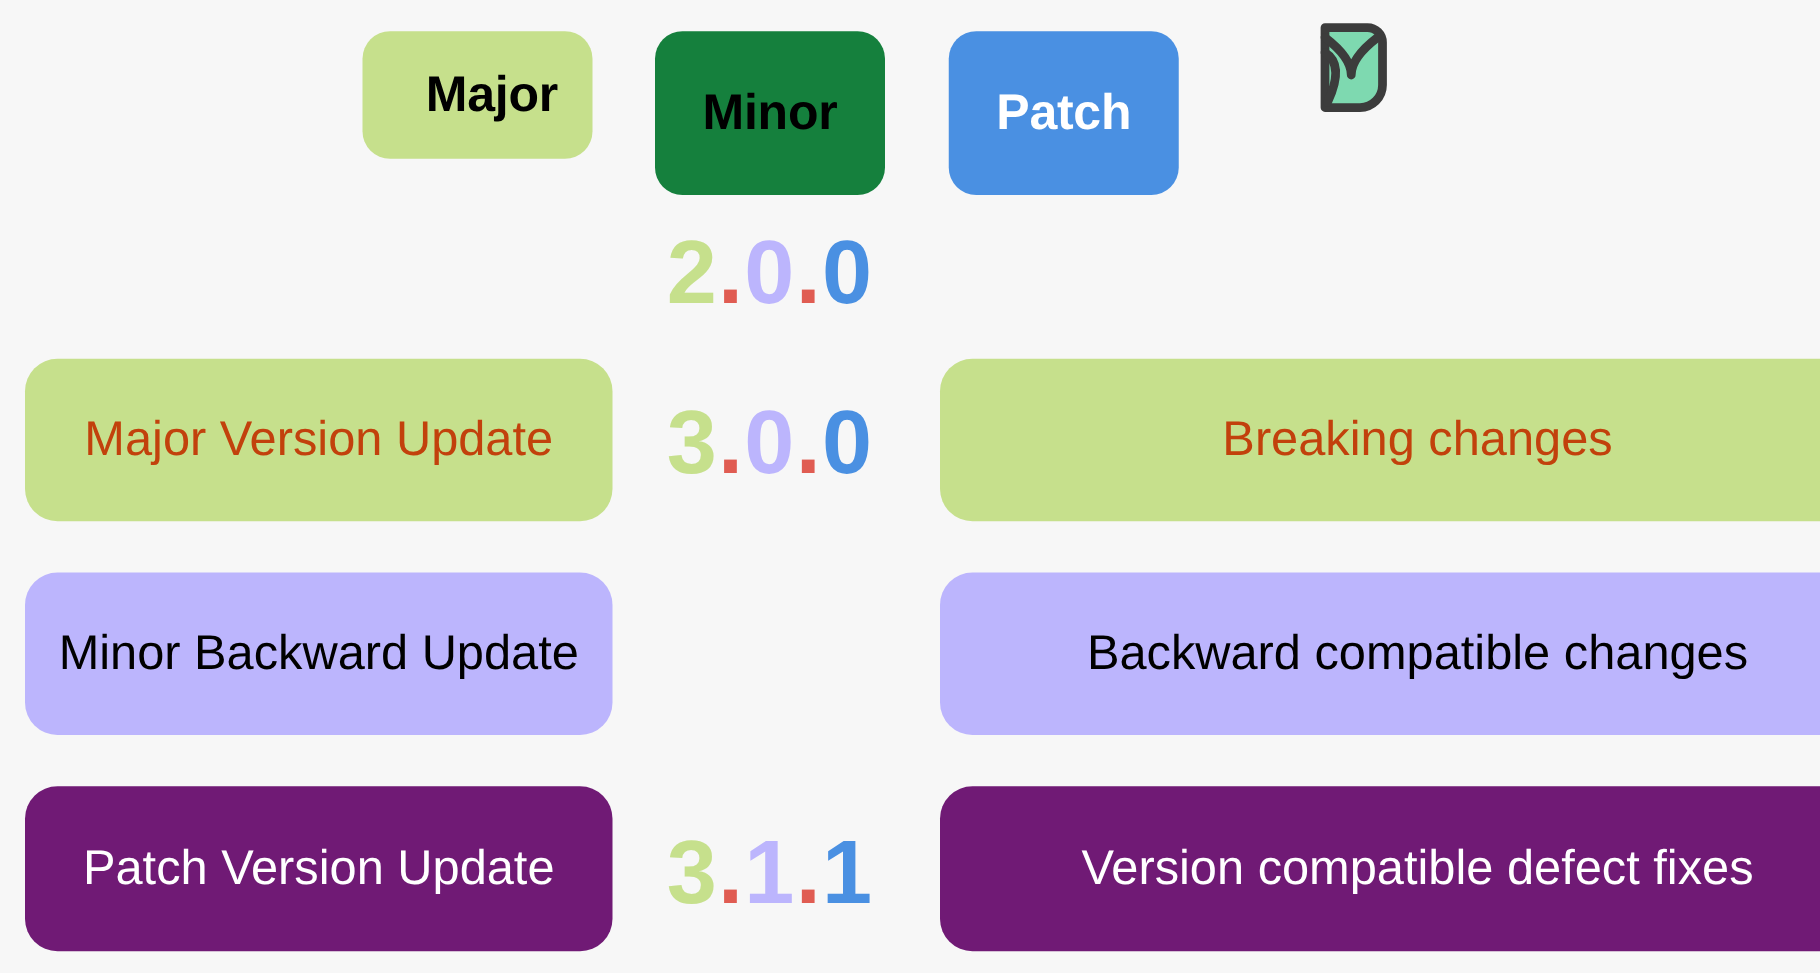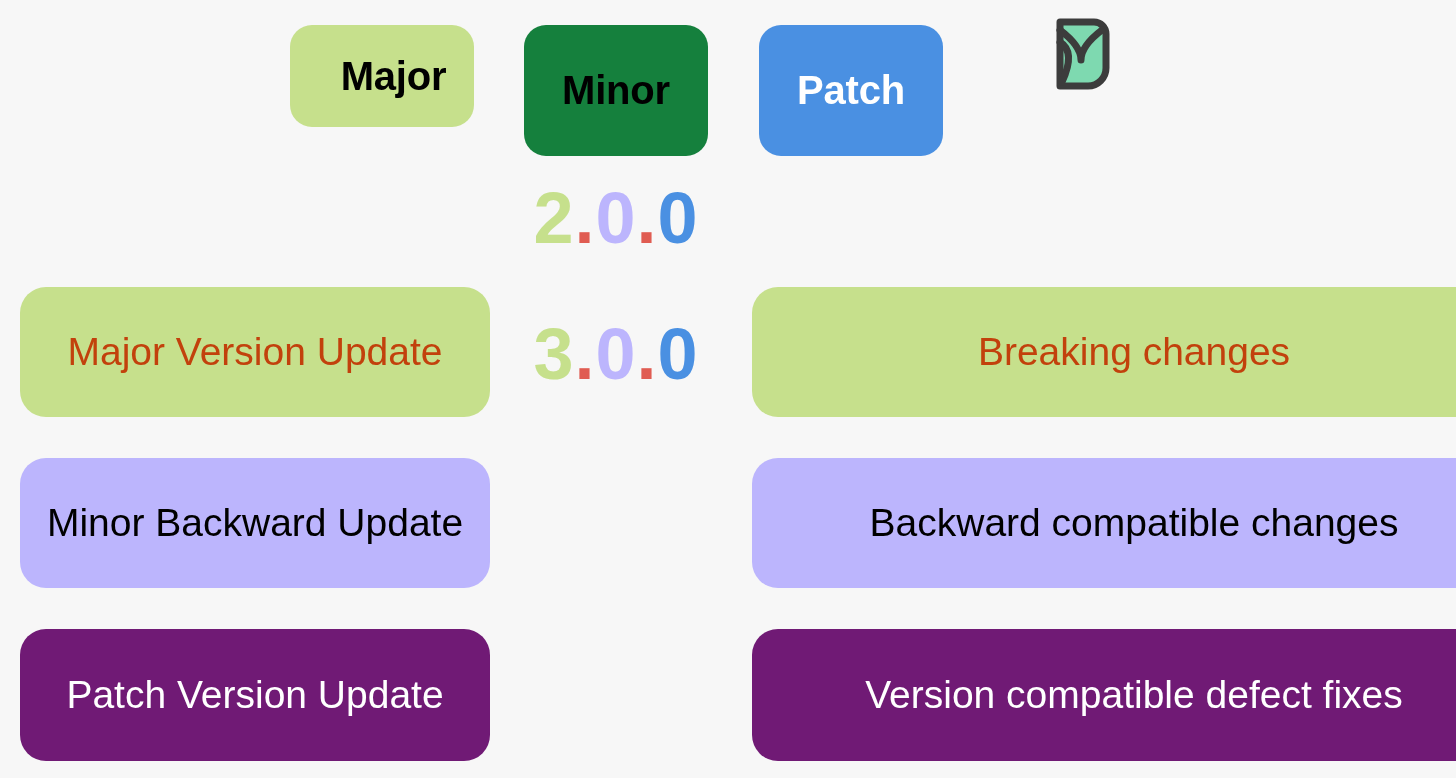--- a/index.html
+++ b/index.html
@@ -137,20 +137,23 @@
 
   <div class="version version-0">
     <span class="seg-major">2</span><span class="dot">.</span><span class="seg-minor">0</span><span class="dot">.</span><span class="seg-patch">0</span>
   </div>
 
   <div class="version version-1">
     <span class="seg-major">3</span><span class="dot">.</span><span class="seg-minor">0</span><span class="dot">.</span><span class="seg-patch">0</span>
   </div>
 
 
+  <div class="version version-3">
+    <span class="seg-major">3</span><span class="dot">.</span><span class="seg-minor">1</span><span class="dot">.</span><span class="seg-patch">1</span>
+  </div>
 
   <div class="pill pill-left row-0 fill-green">
     <span>Major Version Update</span>
   </div>
   <div class="pill pill-right row-0 fill-green">
     <span>Breaking changes</span>
   </div>
 
   <div class="pill pill-left row-1 fill-purple">
     <span>Minor Backward Update</span>

